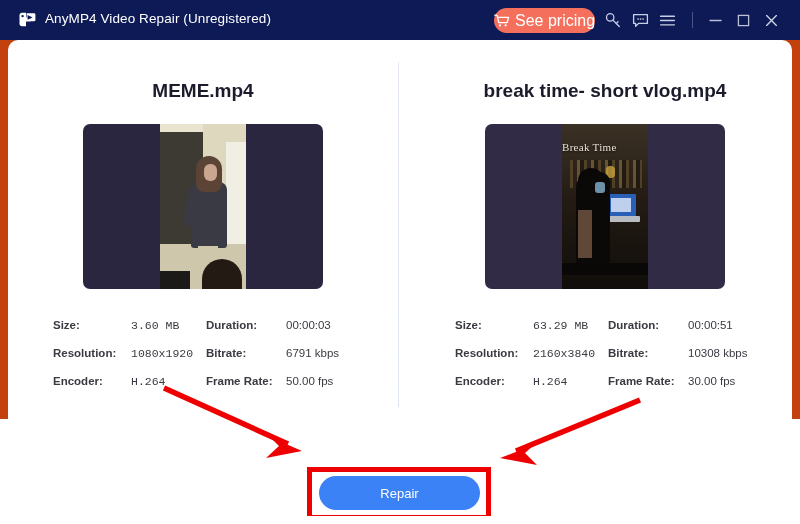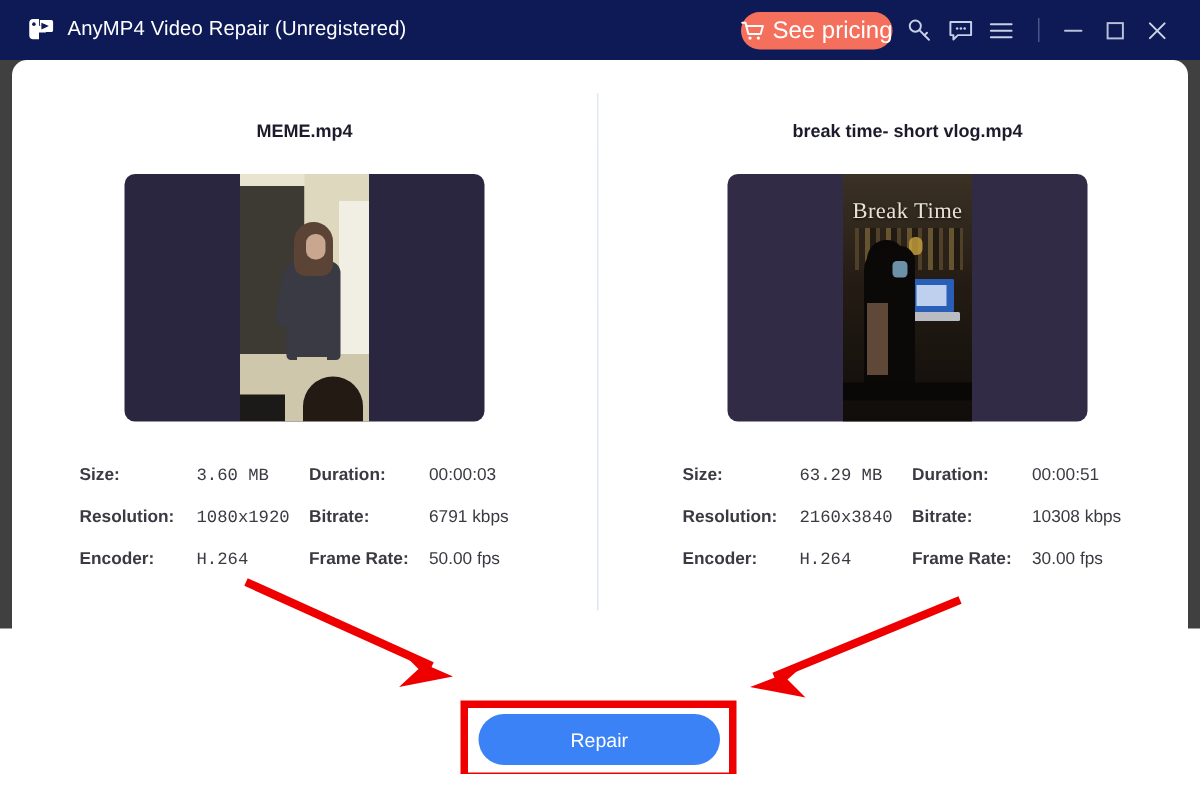--- a/index.html
+++ b/index.html
@@ -12,21 +12,21 @@
     height: 524px;
     overflow: hidden;
     font-family: "Liberation Sans", sans-serif;
   }
 
   #app-window {
     position: absolute;
     left: 0; top: 0;
     width: 800px;
     height: 419px;
-    background: #404040;
+    background: #c2410c;
     box-sizing: border-box;
   }
 
   
   #title-bar {
     position: absolute;
     left: 0; top: 0;
     width: 800px;
     height: 40px;
     background: #0d1a56;
@@ -126,21 +126,21 @@
   .video-panel {
     position: absolute;
     top: 40px;
     width: 330px;
   }
   #video-panel-left  { left: 30px; }
   #video-panel-right { left: 432px; }
 
   .video-title {
     text-align: center;
-    font-size: 12px;
+    font-size: 19px;
     font-weight: bold;
     color: #1b1b2b;
     white-space: nowrap;
     margin-bottom: 22px;
   }
 
   .thumb {
     position: relative;
     width: 240px;
     height: 165px;
@@ -269,23 +269,23 @@
     border-radius: 3px; opacity: 0.85;
   }
   #scene-right .desk {
     position: absolute; left: 0; bottom: 14px;
     width: 86px; height: 12px; background: #0a0807;
   }
   #scene-right .break-time-text {
     position: absolute;
     left: 0; top: 17px;
     width: 86px;
-    text-align: center;
+    text-align: left;
     font-family: "Liberation Serif", serif;
-    font-size: 15px;
+    font-size: 11px;
     color: #e9e2d6;
     letter-spacing: 0.3px;
     text-shadow: 0 1px 2px rgba(0,0,0,0.7);
   }
 
   
   .meta-table {
     margin: 22px auto 0 auto;
     width: 300px;
     border-collapse: collapse;

